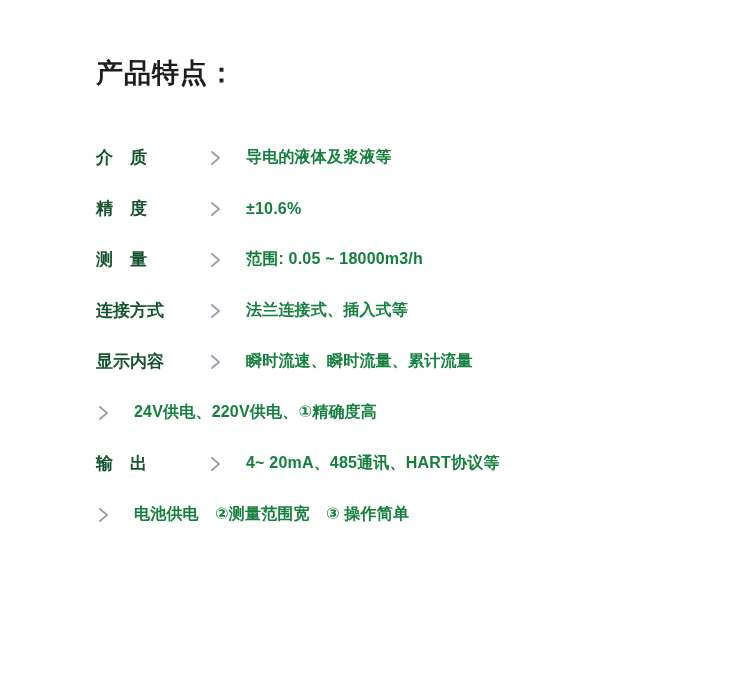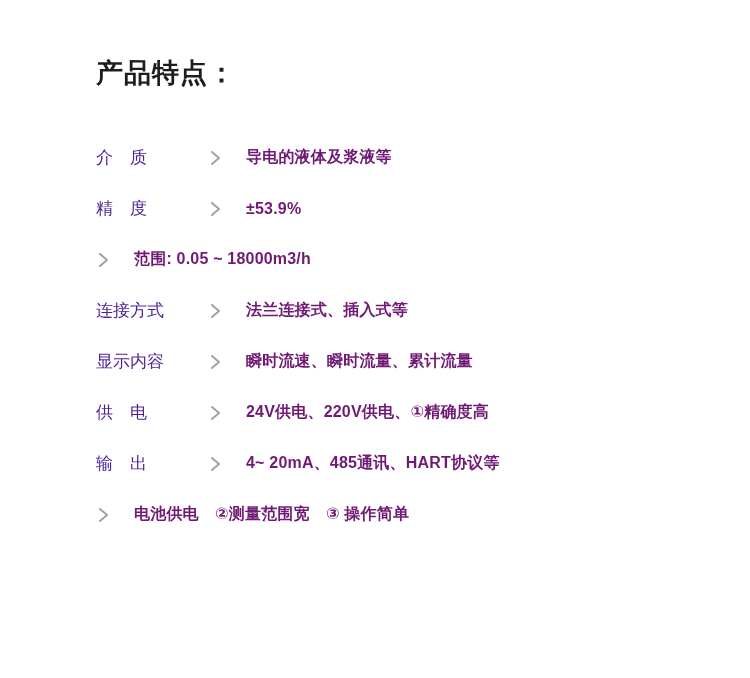--- a/index.html
+++ b/index.html
@@ -36,40 +36,40 @@
     width: 600px;
   }
   .spec-row {
     display: flex;
     align-items: center;
     height: 51px;
   }
   .spec-label {
     width: 112px;
     flex: 0 0 112px;
-    color: #4c1d95;
+    color: #14532d;
     font-size: 17px;
-    font-weight: normal;
+    font-weight: bold;
     letter-spacing: 0px;
     white-space: nowrap;
   }
   .chev {
     flex: 0 0 38px;
     width: 38px;
     display: flex;
     align-items: center;
     justify-content: flex-start;
     color: #9aa3ab;
   }
   .chev svg {
     display: block;
   }
   .spec-value {
     flex: 1 1 auto;
-    color: #701a75;
+    color: #15803d;
     font-size: 16px;
     font-weight: bold;
     letter-spacing: 0.2px;
     white-space: nowrap;
   }
 </style>
 </head>
 <body>
 
 <div class="page">
@@ -88,24 +88,25 @@
       <div class="spec-value">导电的液体及浆液等</div>
     </div>
 
     <div class="spec-row">
       <div class="spec-label">精　度</div>
       <div class="chev">
         <svg width="20" height="16" viewBox="0 0 20 16" aria-hidden="true">
           <path d="M4 2 L11 8 L4 14" fill="none" stroke="#9aa3ab" stroke-width="2" stroke-linecap="round" stroke-linejoin="round"></path>
         </svg>
       </div>
-      <div class="spec-value">±53.9%</div>
+      <div class="spec-value">±10.6%</div>
     </div>
 
     <div class="spec-row">
+      <div class="spec-label">测　量</div>
       <div class="chev">
         <svg width="20" height="16" viewBox="0 0 20 16" aria-hidden="true">
           <path d="M4 2 L11 8 L4 14" fill="none" stroke="#9aa3ab" stroke-width="2" stroke-linecap="round" stroke-linejoin="round"></path>
         </svg>
       </div>
       <div class="spec-value">范围: 0.05 ~ 18000m3/h</div>
     </div>
 
 
     <div class="spec-row">
@@ -122,21 +123,20 @@
       <div class="spec-label">显示内容</div>
       <div class="chev">
         <svg width="20" height="16" viewBox="0 0 20 16" aria-hidden="true">
           <path d="M4 2 L11 8 L4 14" fill="none" stroke="#9aa3ab" stroke-width="2" stroke-linecap="round" stroke-linejoin="round"></path>
         </svg>
       </div>
       <div class="spec-value">瞬时流速、瞬时流量、累计流量</div>
     </div>
 
     <div class="spec-row">
-      <div class="spec-label">供　电</div>
       <div class="chev">
         <svg width="20" height="16" viewBox="0 0 20 16" aria-hidden="true">
           <path d="M4 2 L11 8 L4 14" fill="none" stroke="#9aa3ab" stroke-width="2" stroke-linecap="round" stroke-linejoin="round"></path>
         </svg>
       </div>
       <div class="spec-value">24V供电、220V供电、①精确度高</div>
     </div>
 
     <div class="spec-row">
       <div class="spec-label">输　出</div>

